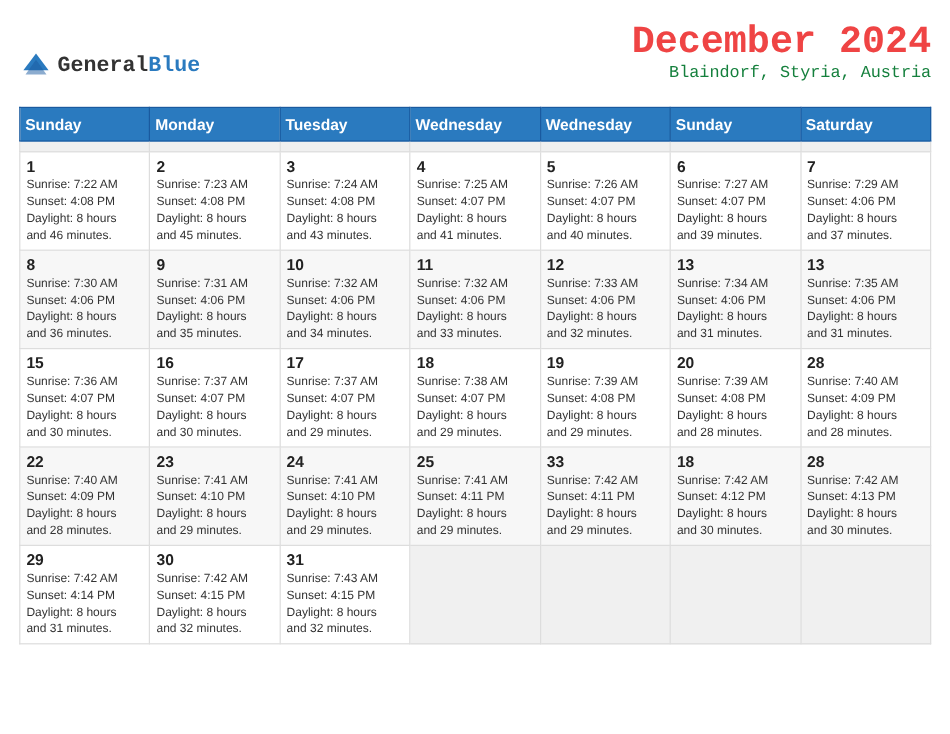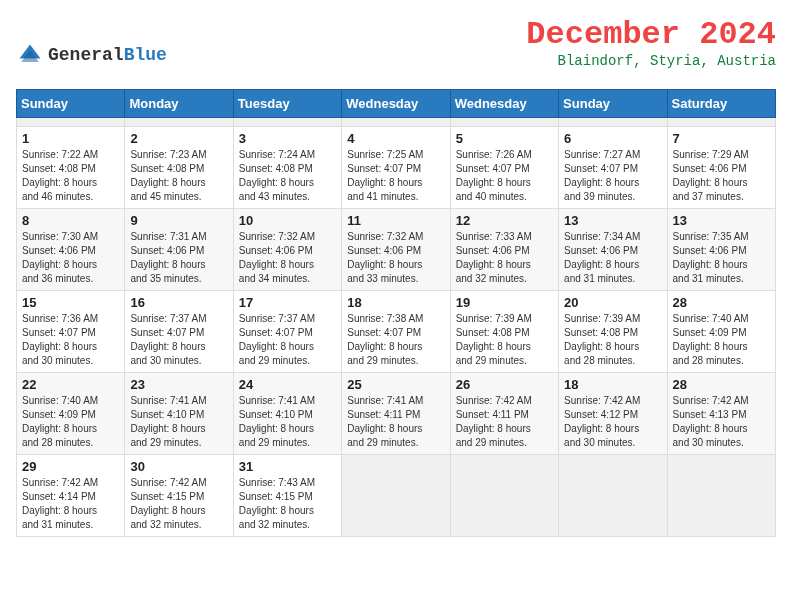--- a/index.html
+++ b/index.html
@@ -235,21 +235,21 @@
         </td>
         <td>
           <span class="day-num">24</span>
           <div class="cell-content">Sunrise: 7:41 AM<br>Sunset: 4:10 PM<br>Daylight: 8 hours<br>and 29 minutes.</div>
         </td>
         <td>
           <span class="day-num">25</span>
           <div class="cell-content">Sunrise: 7:41 AM<br>Sunset: 4:11 PM<br>Daylight: 8 hours<br>and 29 minutes.</div>
         </td>
         <td>
-          <span class="day-num">26</span>
+          <span class="day-num">33</span>
           <div class="cell-content">Sunrise: 7:42 AM<br>Sunset: 4:11 PM<br>Daylight: 8 hours<br>and 29 minutes.</div>
         </td>
         <td>
           <span class="day-num">18</span>
           <div class="cell-content">Sunrise: 7:42 AM<br>Sunset: 4:12 PM<br>Daylight: 8 hours<br>and 30 minutes.</div>
         </td>
         <td>
           <span class="day-num">28</span>
           <div class="cell-content">Sunrise: 7:42 AM<br>Sunset: 4:13 PM<br>Daylight: 8 hours<br>and 30 minutes.</div>
         </td>

